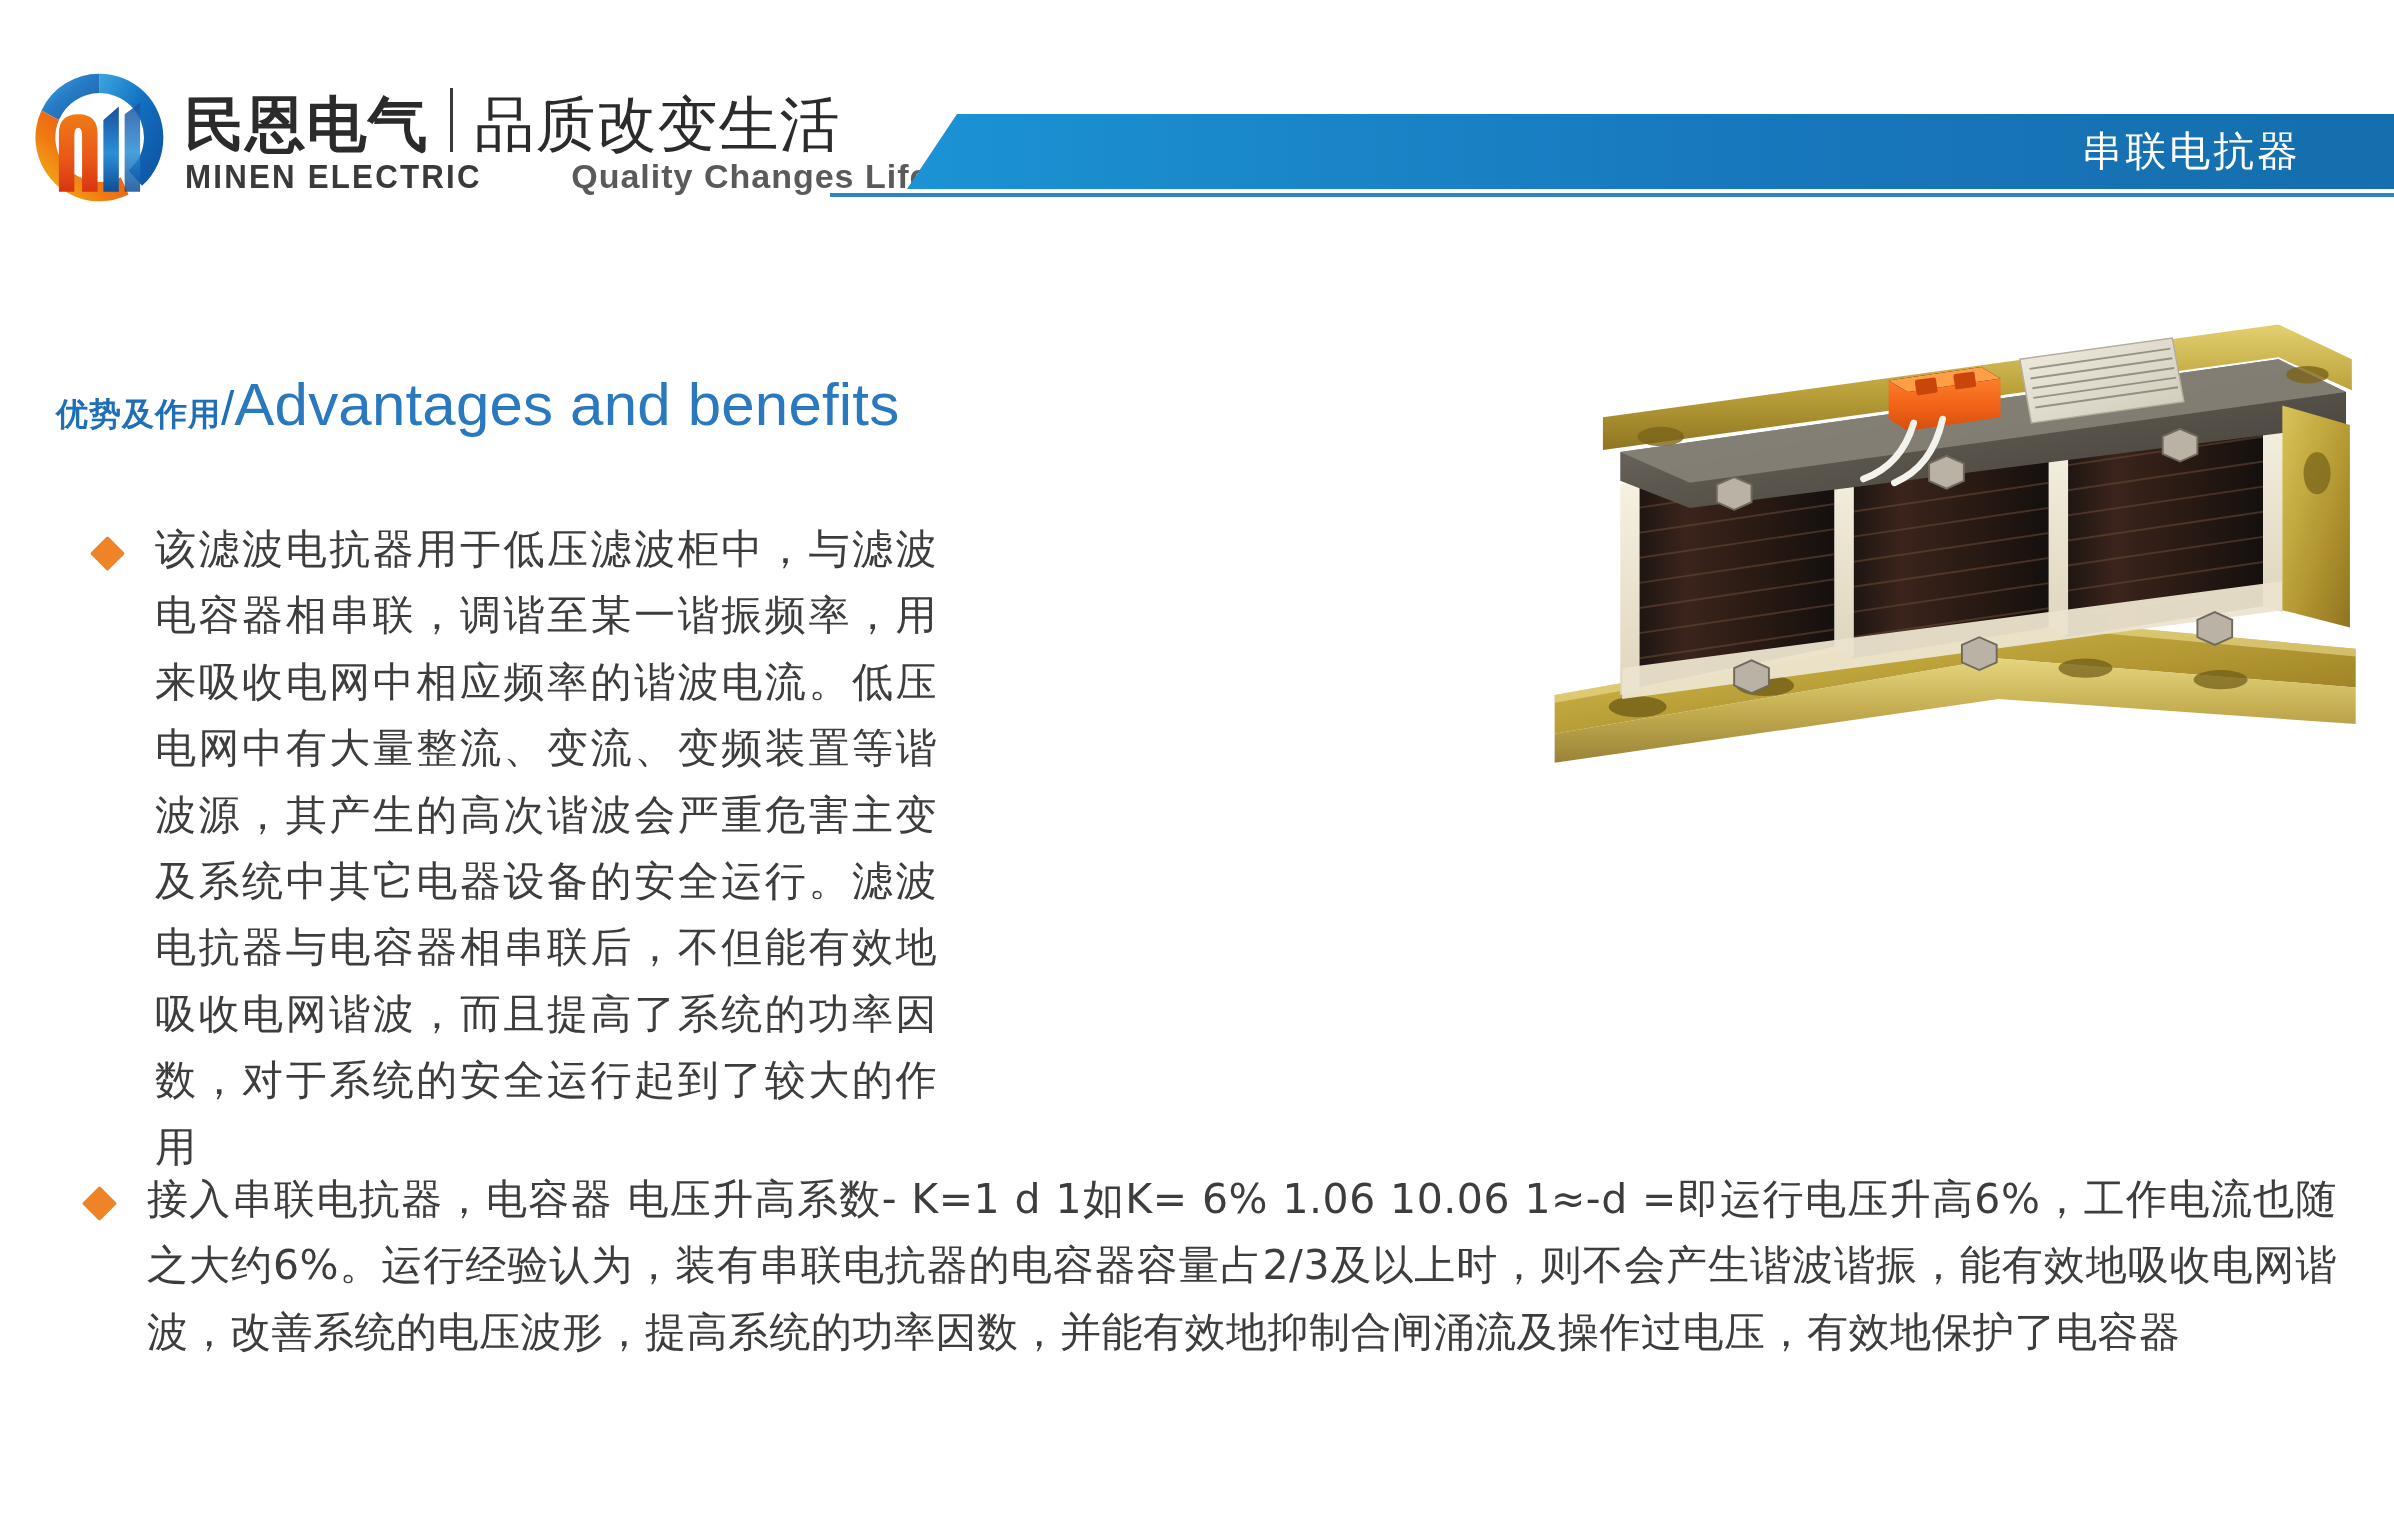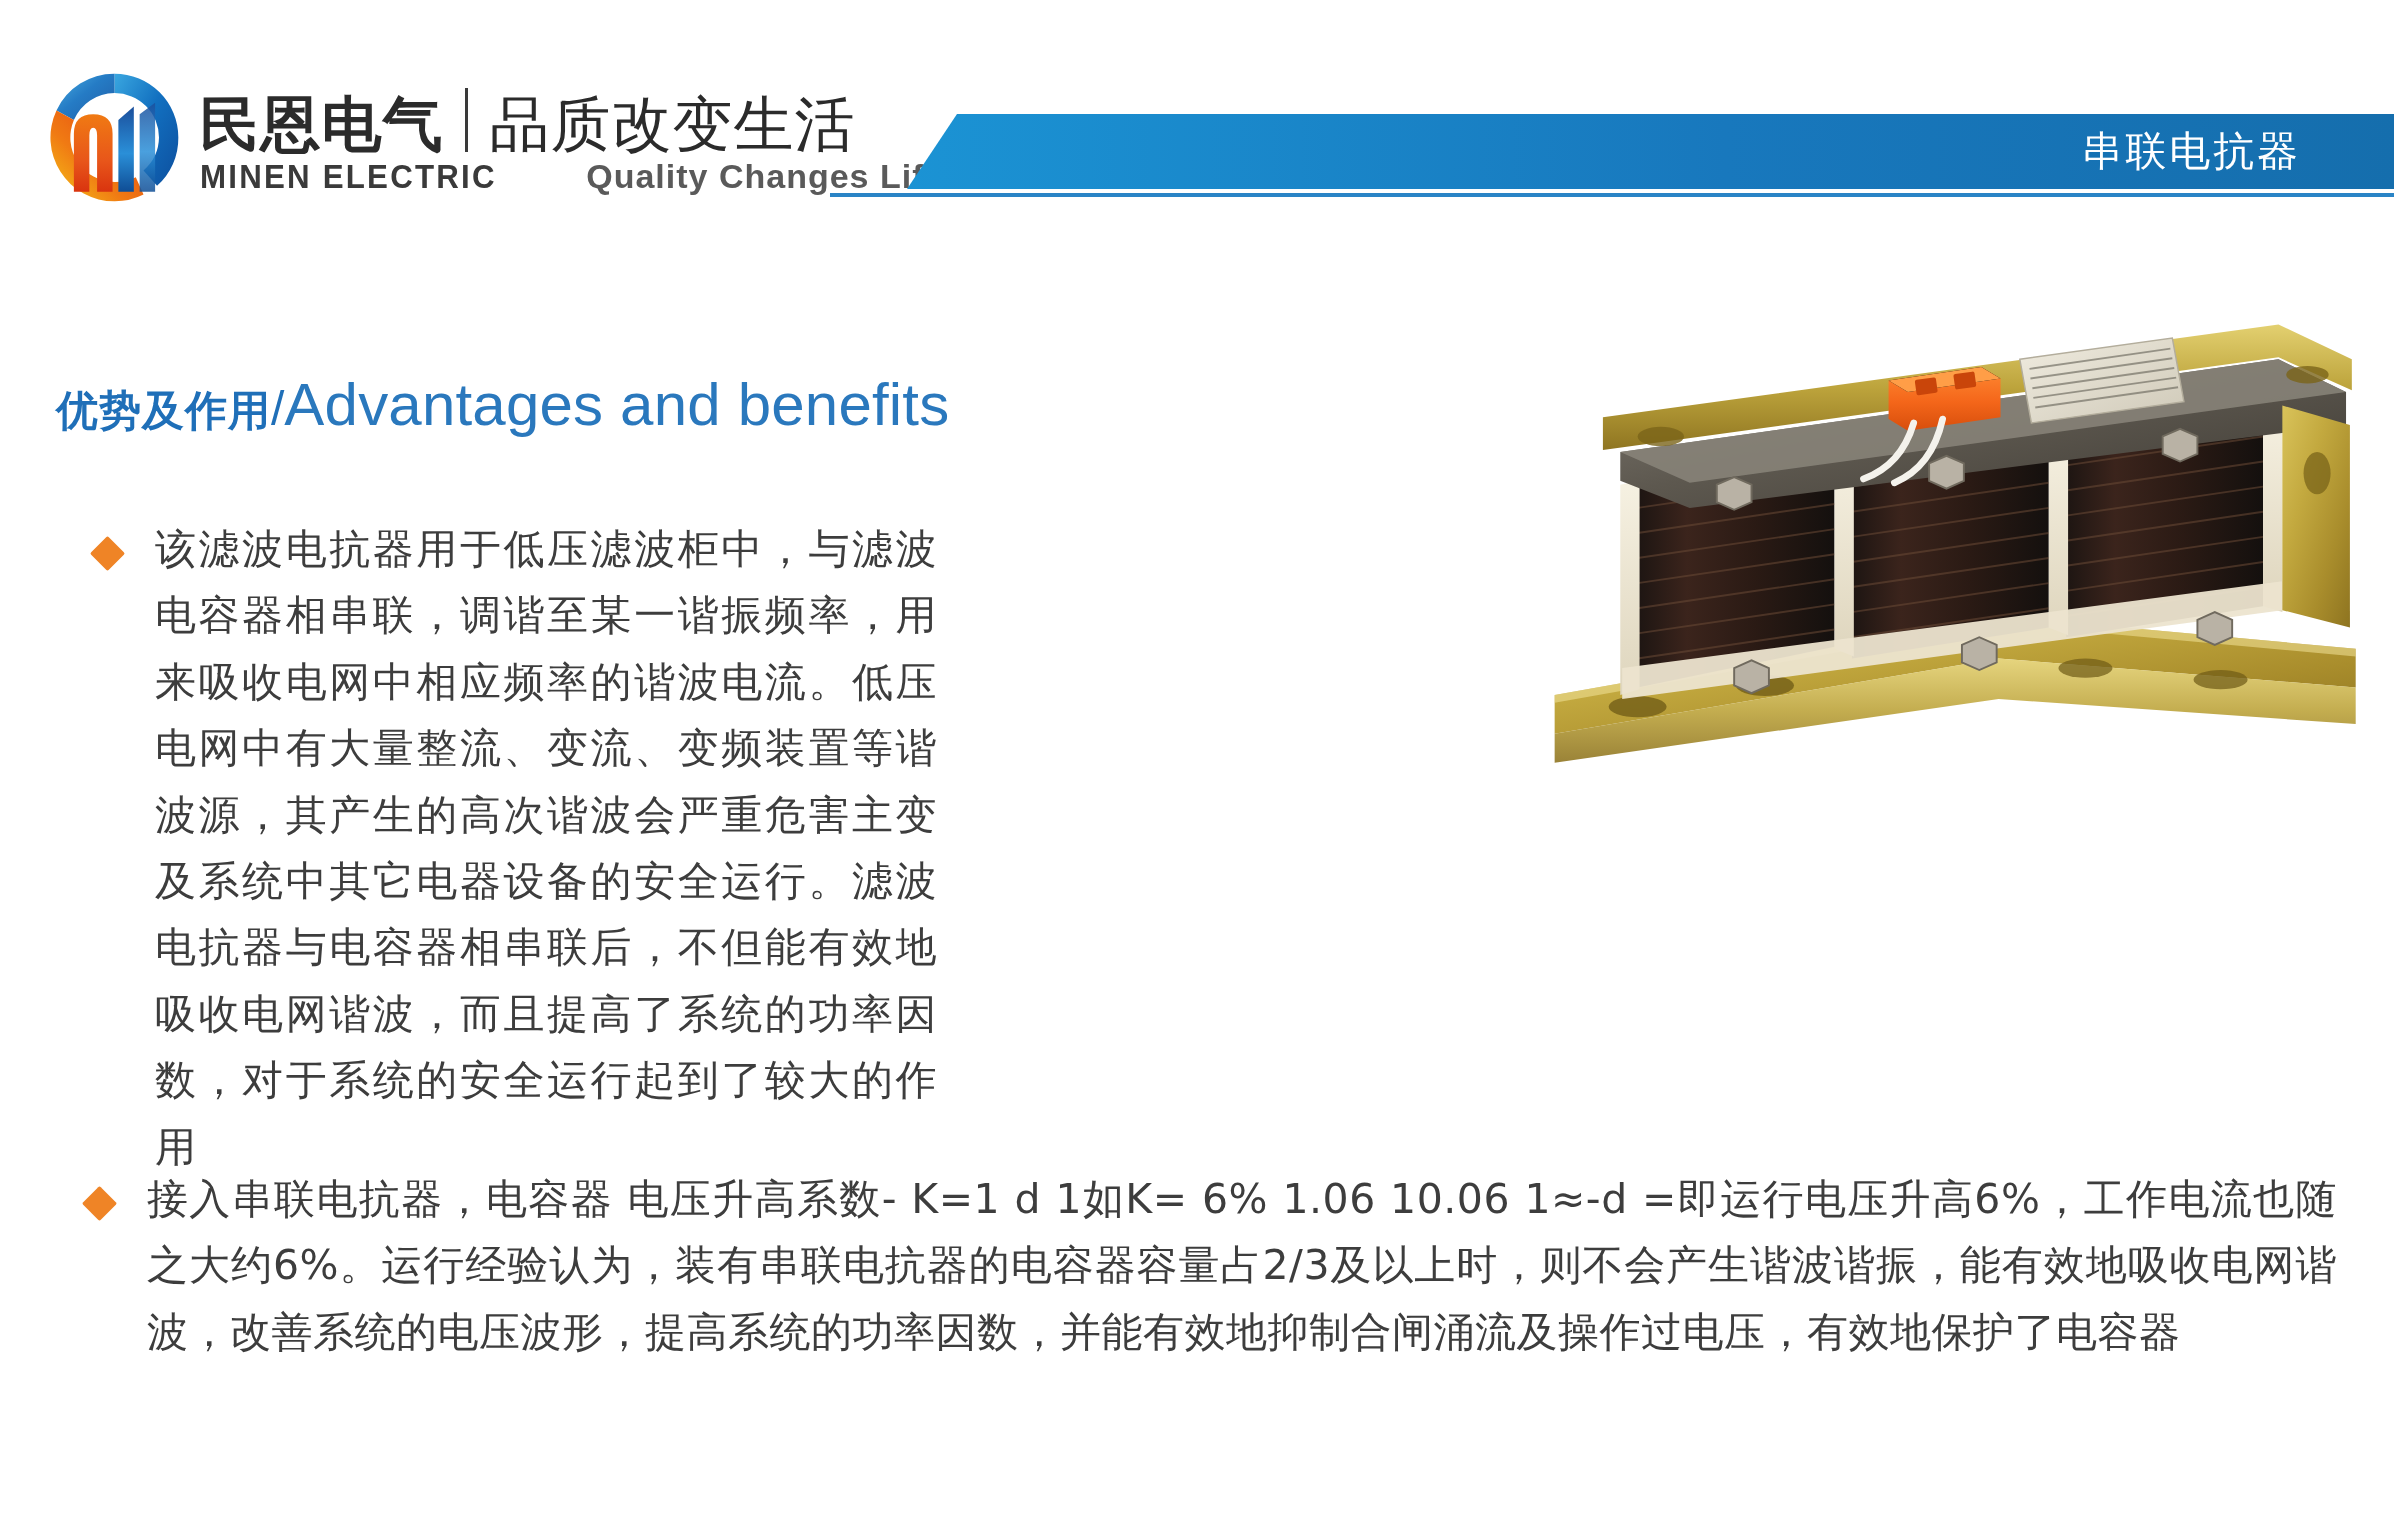--- a/index.html
+++ b/index.html
@@ -7,21 +7,21 @@
   body {
     background: #ffffff;
     font-family: "Liberation Sans", "DejaVu Sans", sans-serif;
     position: relative;
     overflow: hidden;
   }
 
   
   #header { position: absolute; left: 0; top: 0; width: 2394px; height: 241px; }
 
-  #logo-block { position: absolute; left: 41px; top: 70px; display: flex; align-items: center; }
+  #logo-block { position: absolute; left: 26px; top: 70px; display: flex; align-items: center; }
 
   .logo-mark { width: 147px; height: 147px; position: relative; flex: 0 0 auto; margin-top: -5.8px; }
   .logo-mark svg { display: block; }
 
   .logo-text { margin-left: 11.6px; }
   .logo-row-cn { display: flex; align-items: flex-end; white-space: nowrap; }
   .logo-cn-main {
     font-size: 60px; font-weight: 700; color: #2b2b2b;
     letter-spacing: 1px; line-height: 1;
     font-family: "DejaVu Sans", "Liberation Sans", sans-serif;
@@ -63,21 +63,21 @@
     position: absolute; right: 0; top: 193px; width: 1564px; height: 3.9px;
     background: #2a84c6;
   }
 
   
   #section-heading {
     position: absolute; left: 56px; top: 375px;
     white-space: nowrap; line-height: 1;
   }
   .sh-cn {
-    font-size: 42px; font-weight: 700; color: #1f6fb8;
+    font-size: 32px; font-weight: 700; color: #1f6fb8;
     font-family: "DejaVu Sans", "Liberation Sans", sans-serif;
     letter-spacing: 1px;
   }
   .sh-sep { font-size: 48px; font-weight: 400; color: #1f6fb8; }
   .sh-en {
     font-size: 60px; font-weight: 400; color: #2a78bd;
     letter-spacing: 0.2px;
   }
 
   

